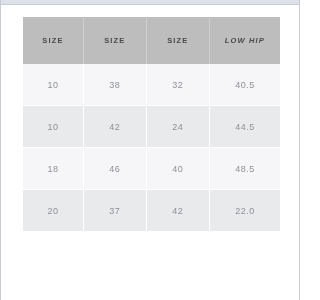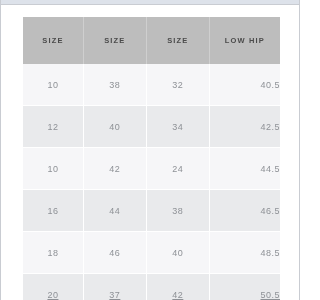--- a/index.html
+++ b/index.html
@@ -50,39 +50,39 @@
     color: #4a4a4a;
     font-size: 7.5px;
     font-weight: bold;
     letter-spacing: 1.15px;
     text-align: center;
     height: 47px;
     padding: 0;
     border-right: 1px solid #cfcfcf;
     white-space: nowrap;
   }
-  #size-chart-table thead th:last-child { border-right: none; }
+  #size-chart-table thead th:last-child { border-right: none; font-style: italic; }
 
   #size-chart-table tbody td {
     height: 41px;
     padding: 0;
     text-align: center;
     font-size: 9px;
     font-weight: normal;
     letter-spacing: 0.5px;
     color: #8e9196;
     border-right: 1px solid #ffffff;
     border-bottom: 1px solid #ffffff;
     white-space: nowrap;
     margin-top: 44px;
   }
-  #size-chart-table tbody td:last-child { border-right: none; text-align: right; }
+  #size-chart-table tbody td:last-child { border-right: none; }
   #size-chart-table tbody tr:nth-child(odd)  td { background: #f6f6f8; }
   #size-chart-table tbody tr:nth-child(even) td { background: #e9eaec; }
-  #size-chart-table tbody tr:last-child td { border-bottom: none; text-decoration: underline; }
+  #size-chart-table tbody tr:last-child td { border-bottom: none; }
 </style>
 </head>
 <body>
 
 <div id="page-frame">
 
   <div id="top-band"></div>
 
   <table id="size-chart-table">
     <colgroup>
@@ -100,45 +100,33 @@
       </tr>
     </thead>
     <tbody>
       <tr>
         <td>10</td>
         <td>38</td>
         <td>32</td>
         <td>40.5</td>
       </tr>
       <tr>
-        <td>12</td>
-        <td>40</td>
-        <td>34</td>
-        <td>42.5</td>
-      </tr>
-      <tr>
         <td>10</td>
         <td>42</td>
         <td>24</td>
         <td>44.5</td>
-      </tr>
-      <tr>
-        <td>16</td>
-        <td>44</td>
-        <td>38</td>
-        <td>46.5</td>
       </tr>
       <tr>
         <td>18</td>
         <td>46</td>
         <td>40</td>
         <td>48.5</td>
       </tr>
       <tr>
         <td>20</td>
         <td>37</td>
         <td>42</td>
-        <td>50.5</td>
+        <td>22.0</td>
       </tr>
     </tbody>
   </table>
 
 </div>
 
 </body></html>

